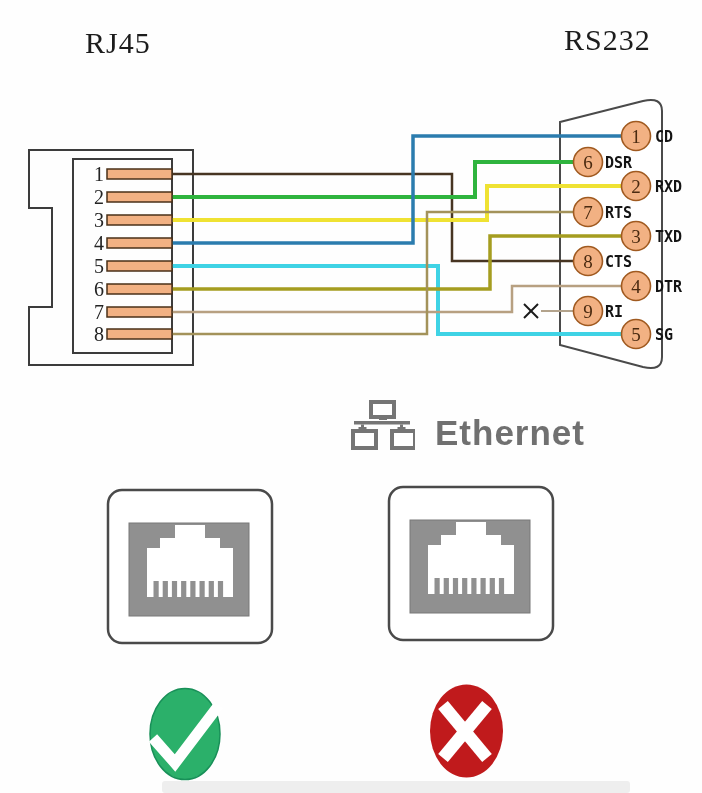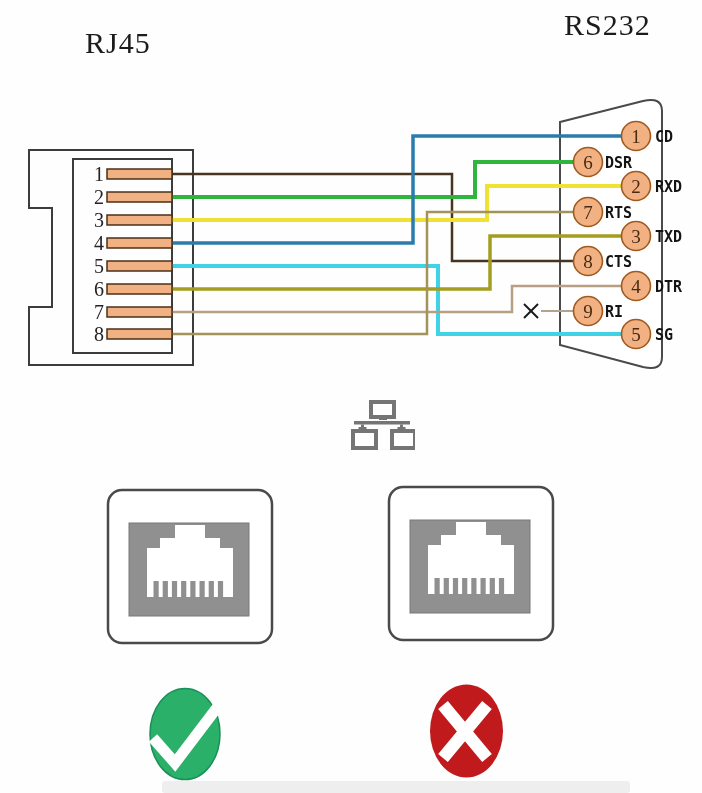--- a/index.html
+++ b/index.html
@@ -5,21 +5,21 @@
   html,body{margin:0;padding:0;background:#ffffff;}
   .stage{
     position:relative;width:702px;height:793px;background:#fefefe;overflow:hidden;
     font-family:"Liberation Sans",sans-serif;
   }
   .conn-title{
     position:absolute;font-family:Liberation Serif, serif;font-size:30px;color:#1c1c1c;
     letter-spacing:1px;
   }
   .title-left{left:85px;top:26px;}
-  .title-right{left:564px;top:8px;}
+  .title-right{left:564px;top:23px;}
   #wiring-svg{position:absolute;left:0;top:0;}
   .console-label{
     position:absolute;left:87px;top:402px;font-size:48px;font-weight:bold;color:#8d8d8d;
     letter-spacing:2px;text-shadow:0 0 1px #777;
   }
   .ethernet-row{position:absolute;left:349px;top:398px;display:flex;align-items:flex-end;}
   .ethernet-label{
     font-size:35px;font-weight:600;color:#707070;margin-left:20px;line-height:1;
     padding-bottom:2px;letter-spacing:1px;
   }
@@ -108,20 +108,21 @@
       <rect x="22" y="4" width="23" height="15" fill="#ffffff" stroke="#757575" stroke-width="4"></rect>
       <rect x="30" y="19" width="8" height="3" fill="#757575"></rect>
       <rect x="5" y="23" width="56" height="3.5" fill="#757575"></rect>
       <rect x="12" y="26.5" width="3" height="6" fill="#757575"></rect>
       <rect x="51" y="26.5" width="3" height="6" fill="#757575"></rect>
       <rect x="9.5" y="29" width="8" height="4" fill="#757575"></rect>
       <rect x="48.5" y="29" width="8" height="4" fill="#757575"></rect>
       <rect x="4" y="33" width="23" height="17" fill="#ffffff" stroke="#757575" stroke-width="4"></rect>
       <rect x="43" y="33" width="23" height="17" fill="#ffffff" stroke="#757575" stroke-width="4"></rect>
     </svg>
+    <div class="ethernet-label">Ethernet</div>
   </div>
 
   <svg class="jack jack-left" width="168" height="157" viewBox="0 0 168 157">
       <rect x="2" y="2" width="164" height="153" rx="14" fill="#ffffff" stroke="#4a4a4a" stroke-width="2.5"></rect>
       <rect x="23" y="35" width="120" height="93" fill="#909090" stroke="#787878" stroke-width="1"></rect>
       <polygon points="41,60 54,60 54,50 69,50 69,37 99,37 99,50 114,50 114,60 127,60 127,109 41,109" fill="#ffffff"></polygon>
       <rect x="47.5" y="93" width="5.2" height="16" fill="#909090"></rect>
       <rect x="56.7" y="93" width="5.2" height="16" fill="#909090"></rect>
       <rect x="65.9" y="93" width="5.2" height="16" fill="#909090"></rect>
       <rect x="75.1" y="93" width="5.2" height="16" fill="#909090"></rect>

